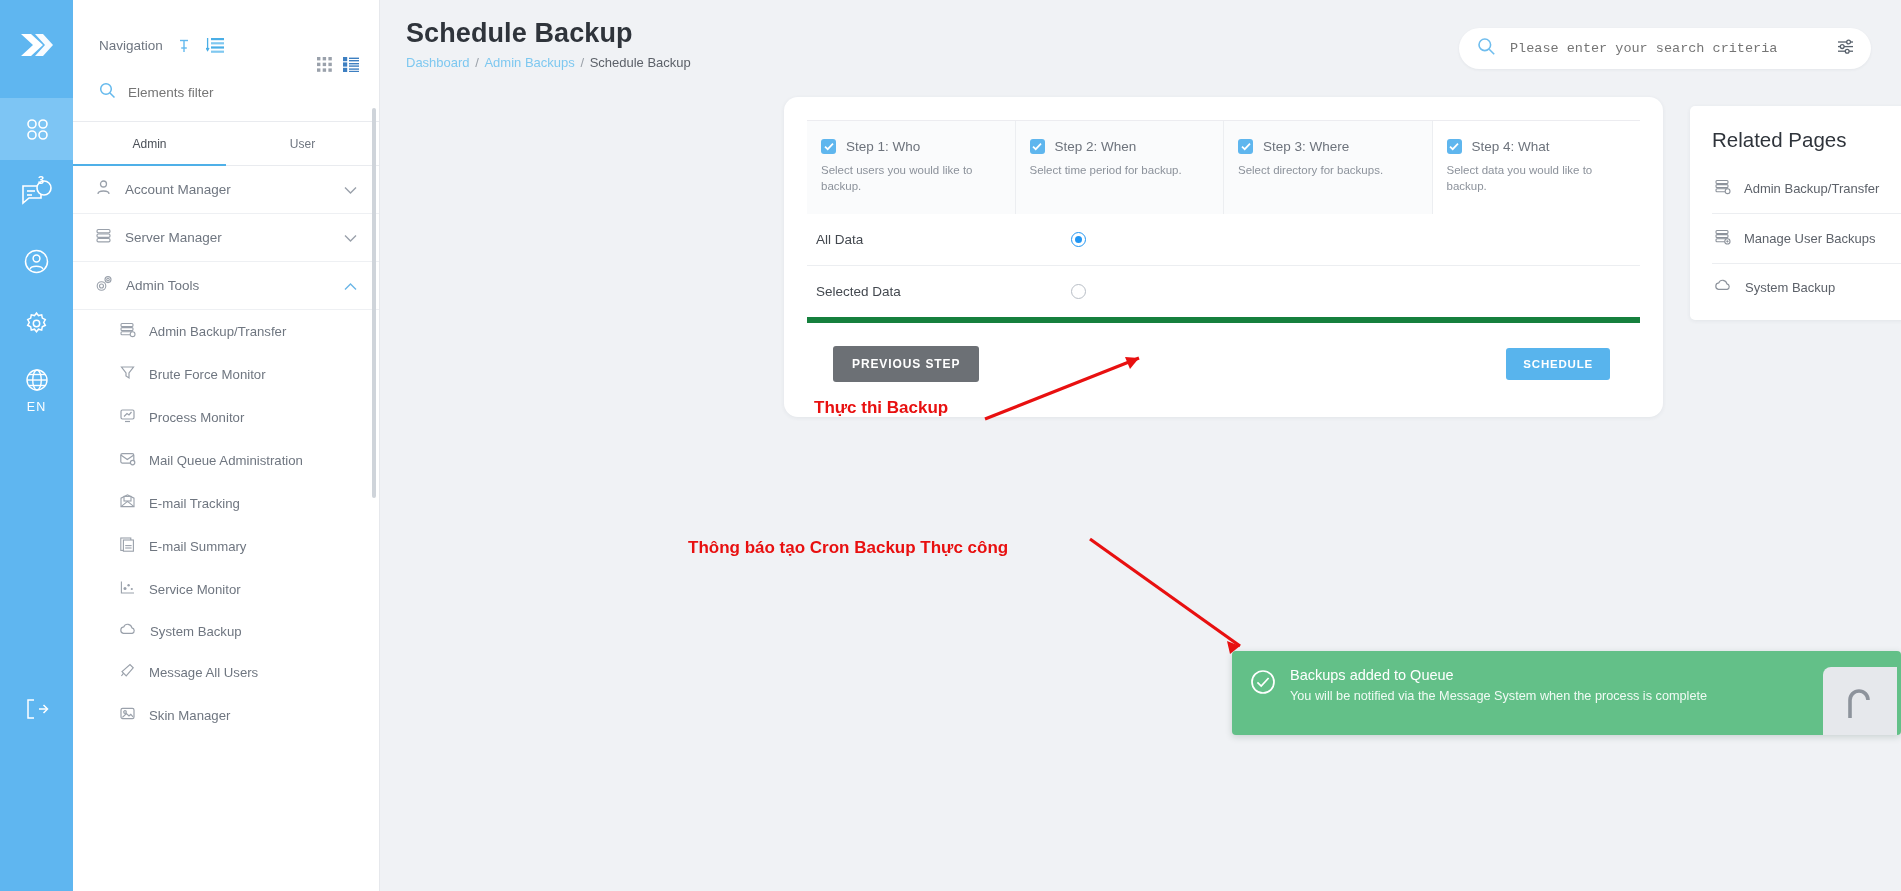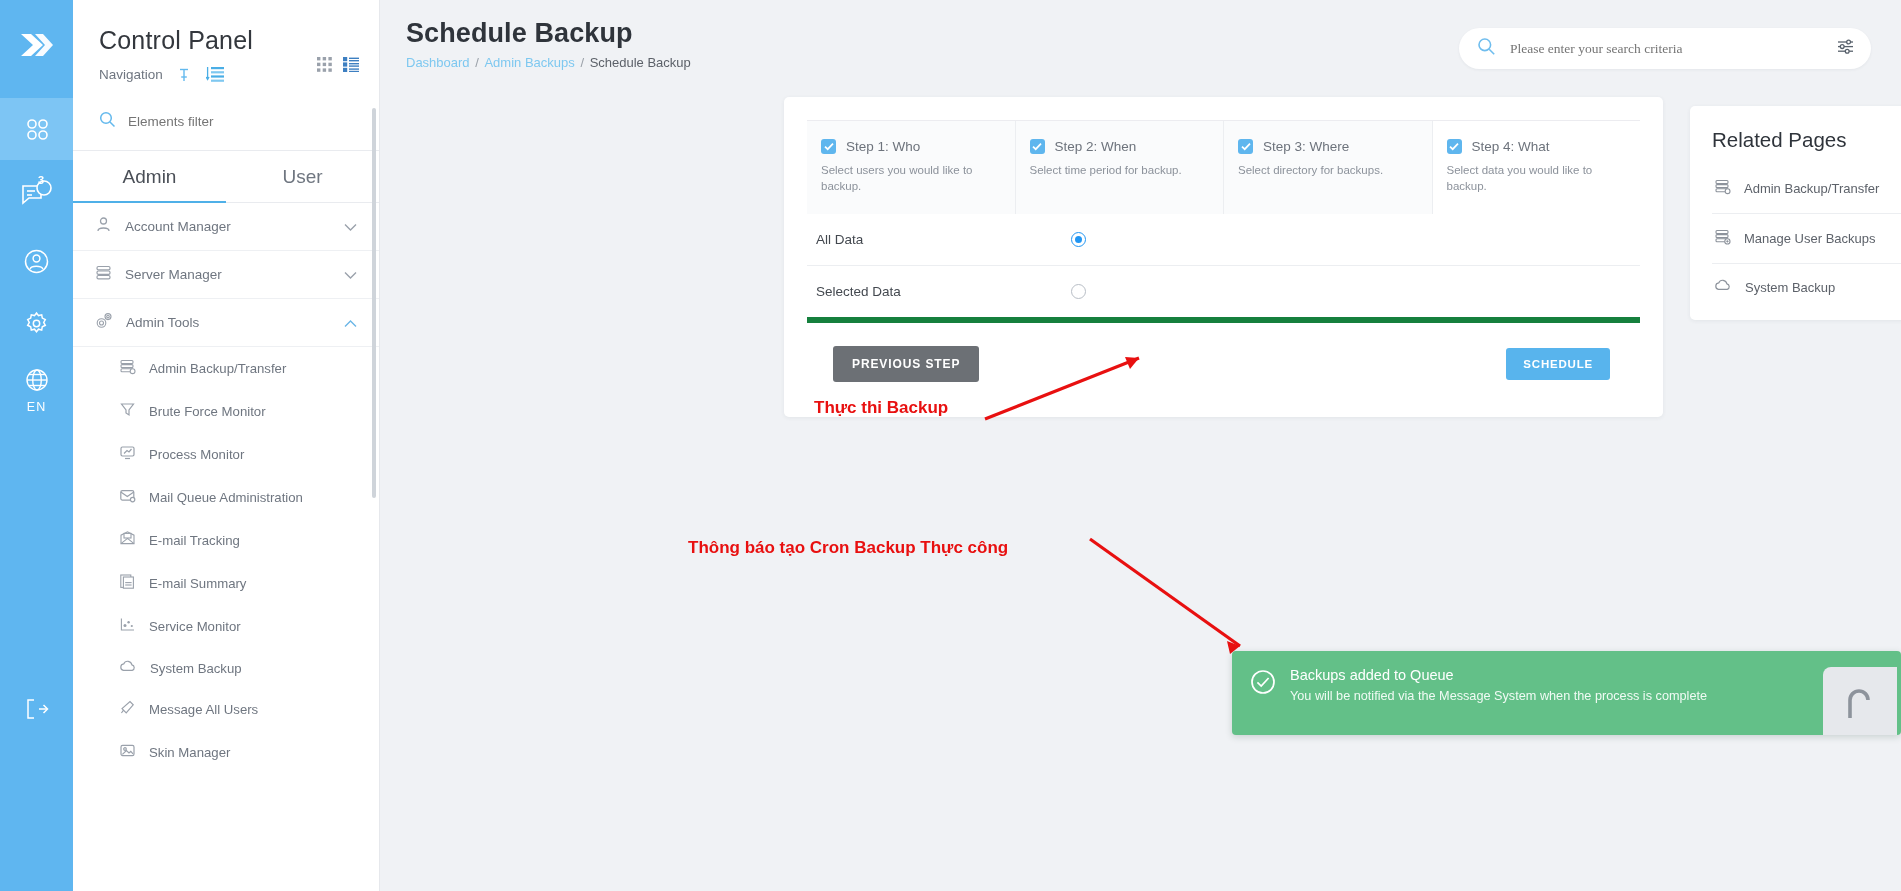--- a/index.html
+++ b/index.html
@@ -50,21 +50,21 @@
     display: flex; align-items: center; gap: 12px;
     padding: 28px 26px 18px 26px; border-bottom: 1px solid #e9ebef;
   }
   .filter-input {
     border: none; outline: none; font-size: 13.5px; color: #8a9099;
     font-family: "Liberation Sans", sans-serif; width: 200px; background: transparent;
   }
 
   .tabs { display: flex; border-bottom: 1px solid #e9ebef; }
   .tab {
-    flex: 1; text-align: center; padding: 15px 0 13px 0; font-size: 19px;
+    flex: 1; text-align: center; padding: 15px 0 13px 0; font-size: 12px;
     color: #6f7680; cursor: pointer; border-bottom: 2px solid transparent; margin-bottom: -1px;
   }
   .tab.active { color: #4a4f57; border-bottom-color: #4fb0e8; }
 
   .menu { overflow: hidden; }
   .mi {
     display: flex; align-items: center; gap: 13px; padding: 13px 22px;
     border-bottom: 1px solid #eef0f3; cursor: pointer; position: relative;
   }
   .mi-label { font-size: 13.5px; color: #6f7680; }
@@ -85,27 +85,27 @@
   .crumb a { color: #7ec8f0; text-decoration: none; cursor: pointer; }
   .crumb span.sep { color: #9aa0a8; margin: 0 2px; }
 
   .search-wrap {
     margin-left: auto; margin-top: 10px; width: 412px; height: 41px; background: #fff;
     border-radius: 21px; display: flex; align-items: center; padding: 0 16px 0 18px;
     box-shadow: 0 1px 3px rgba(40,50,70,.06);
   }
   .search-input {
     border: none; outline: none; flex: 1; margin-left: 14px; font-size: 13.5px;
-    color: #7f1d1d; font-family: Liberation Serif, serif; background: transparent;
+    color: #7f1d1d; font-family: Liberation Mono, monospace; background: transparent;
   }
 
   
   .card {
     position: absolute; left: 404px; top: 97px; width: 879px; height: 320px;
-    background: #fff; border-radius: 5px; box-shadow: 0 1px 4px rgba(40,50,70,.07);
+    background: #fff; border-radius: 14px; box-shadow: 0 1px 4px rgba(40,50,70,.07);
   }
   .steps { display: flex; margin: 23px 23px 0 23px; border-top: 1px solid #ececf0; }
   .step {
     flex: 1; background: #fafbfc; padding: 18px 16px 20px 14px; border-right: 1px solid #eceef1;
     min-height: 84px;
   }
   .step:last-child { border-right: none; background: #fff; }
   .step-head { display: flex; align-items: center; gap: 10px; }
   .cbx {
     width: 15px; height: 15px; border-radius: 3px; background: #5fb6ee;
@@ -251,21 +251,20 @@
           <path d="M10 4 H4 v18 h6"></path>
             <path d="M15 13 H23"></path>
             <path d="M19.5 9 L23.5 13 L19.5 17"></path>
         </svg>
       </span>
     </div>
   </div>
 
   <div class="side">
     <div class="side-head">
-      <div class="cp-title">Control Panel</div>
       <div class="nav-row">
         <span class="nav-label">Navigation</span>
         <span class="nav-ic">
           <svg width="15" height="16" viewBox="0 0 15 16" fill="none" stroke="#63b9ee" stroke-width="1.4">
             <line x1="3" y1="2.5" x2="11" y2="2.5"></line>
               <line x1="7" y1="2.5" x2="7" y2="10"></line>
             <path d="M4.2 10 h5.6"></path>
               <line x1="7" y1="10" x2="7" y2="14"></line>
           </svg>
         </span>

